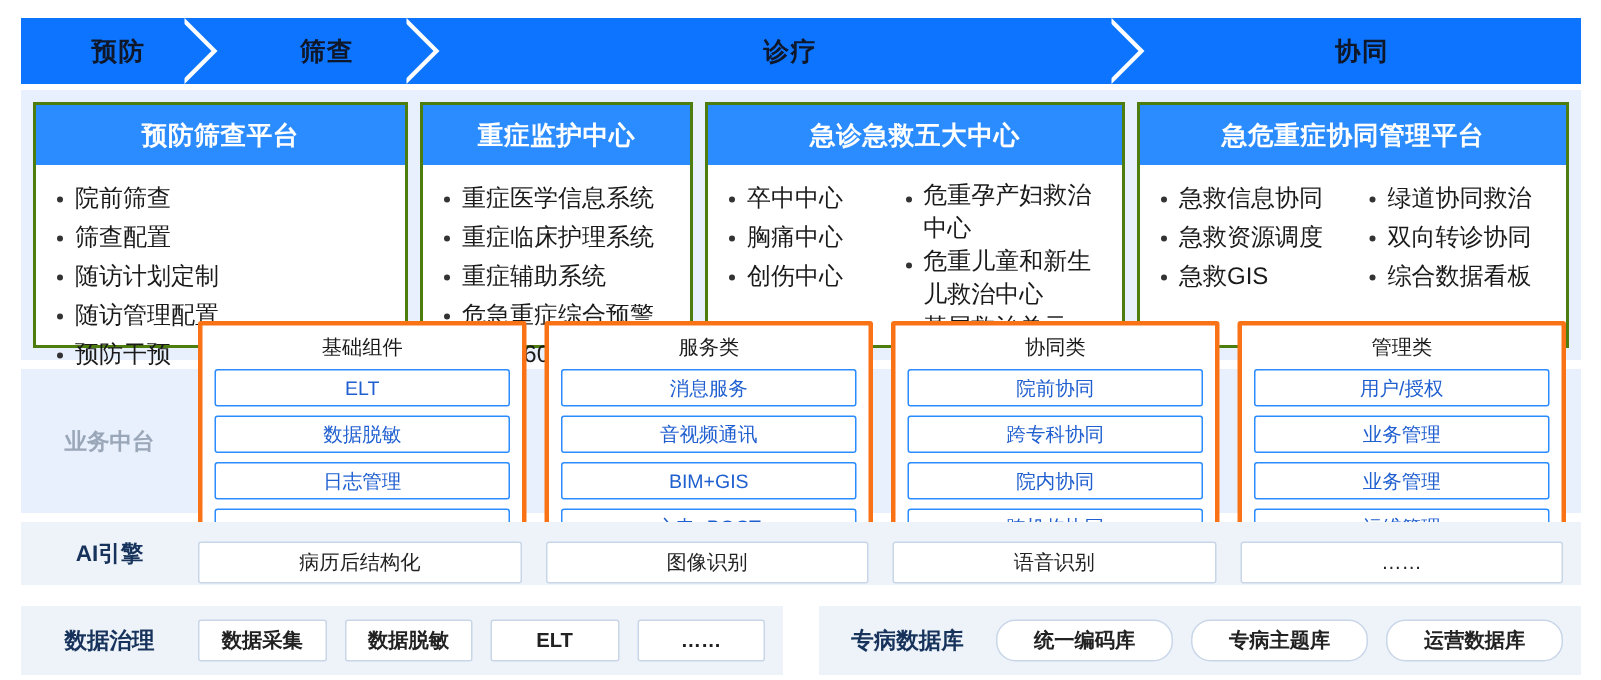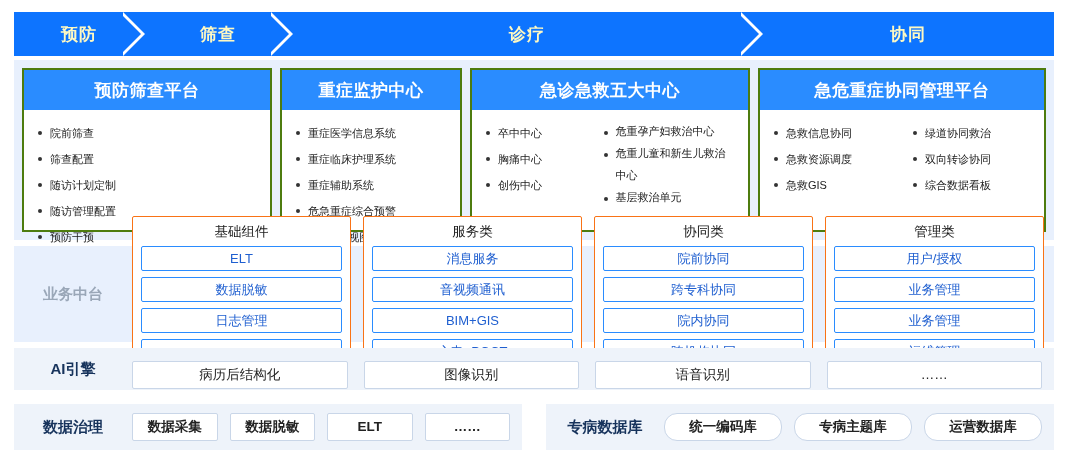--- a/index.html
+++ b/index.html
@@ -12,21 +12,21 @@
   }
   .wrap{position:relative;width:1067px;height:453px;}
 
   
   .ribbon{
     position:absolute;left:14px;top:12px;width:1040px;height:44px;
     background:#0d74ff;display:flex;align-items:stretch;
   }
   .ribbon .seg{
     position:relative;display:flex;align-items:center;justify-content:center;
-    color:#fef9c3;font-size:17px;font-weight:bold;letter-spacing:1px;
+    color:#0f172a;font-size:17px;font-weight:bold;letter-spacing:1px;
   }
   .ribbon .seg .chev{
     position:absolute;right:-1px;top:0;width:22px;height:44px;
     pointer-events:none;
   }
   .ribbon .seg .chev:before{
     content:"";position:absolute;left:0;top:0;
     border-top:22px solid transparent;border-bottom:22px solid transparent;
     border-left:22px solid #ffffff;
   }
@@ -46,39 +46,39 @@
     border:2px solid #4d7c0f;
     box-sizing:border-box;
   }
   .col .hd{
     height:40px;background:#2a8cff;color:#fff;
     display:flex;align-items:center;justify-content:center;
     font-size:17px;font-weight:bold;letter-spacing:.5px;
   }
   .col .bd{padding:10px 12px 0 12px;}
   .li{
-    font-size:11px;color:#1a1a1a;line-height:26px;
+    font-size:16px;color:#1a1a1a;line-height:26px;
     position:relative;padding-left:14px;white-space:nowrap;
   }
   .li:before{
     content:"";position:absolute;left:2px;top:11px;
     width:4px;height:4px;border-radius:50%;background:#333;
   }
   .li.wrap2{white-space:normal;line-height:22px;}
   .twocol{display:flex;gap:18px;}
   .twocol > div{flex:1;}
 
   
   .midrow{
     position:absolute;left:14px;top:246px;width:1040px;height:96px;
     background:#e8f0fd;display:flex;align-items:center;
   }
   .groups{display:flex;gap:12px;flex:1;padding-right:10px;}
   .group{
-    flex:1;border:1px solid #f97316;background:#ffffff;
+    flex:1;border:3px solid #f97316;background:#ffffff;
     border-radius:2px;padding:4px 8px 8px 8px;box-sizing:border-box;
   }
   .group .gt{
     text-align:center;font-size:13.5px;color:#1a1a1a;margin:2px 0 5px 0;
   }
   .chips{display:flex;flex-wrap:wrap;gap:6px;}
   .chip{
     flex:1 1 calc(50% - 3px);
     border:1px solid #2a8cff;color:#1f5fd0;background:#fff;
     font-size:13px;text-align:center;line-height:23px;height:23px;

